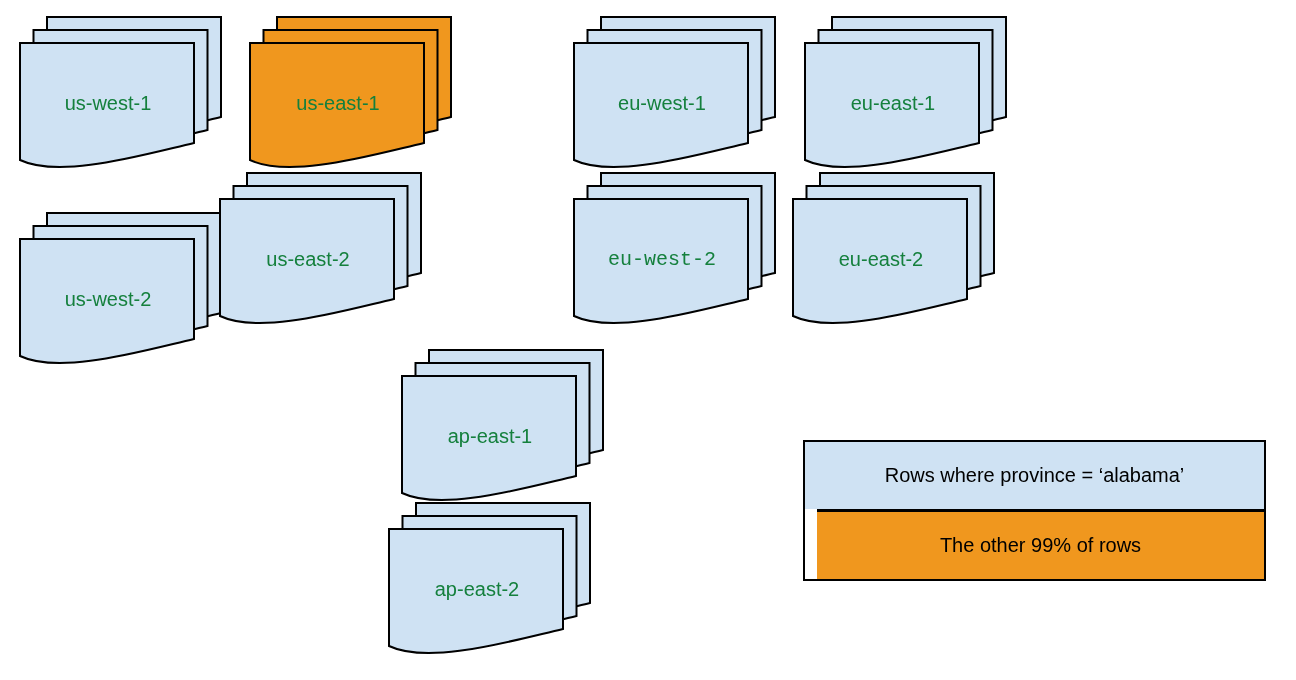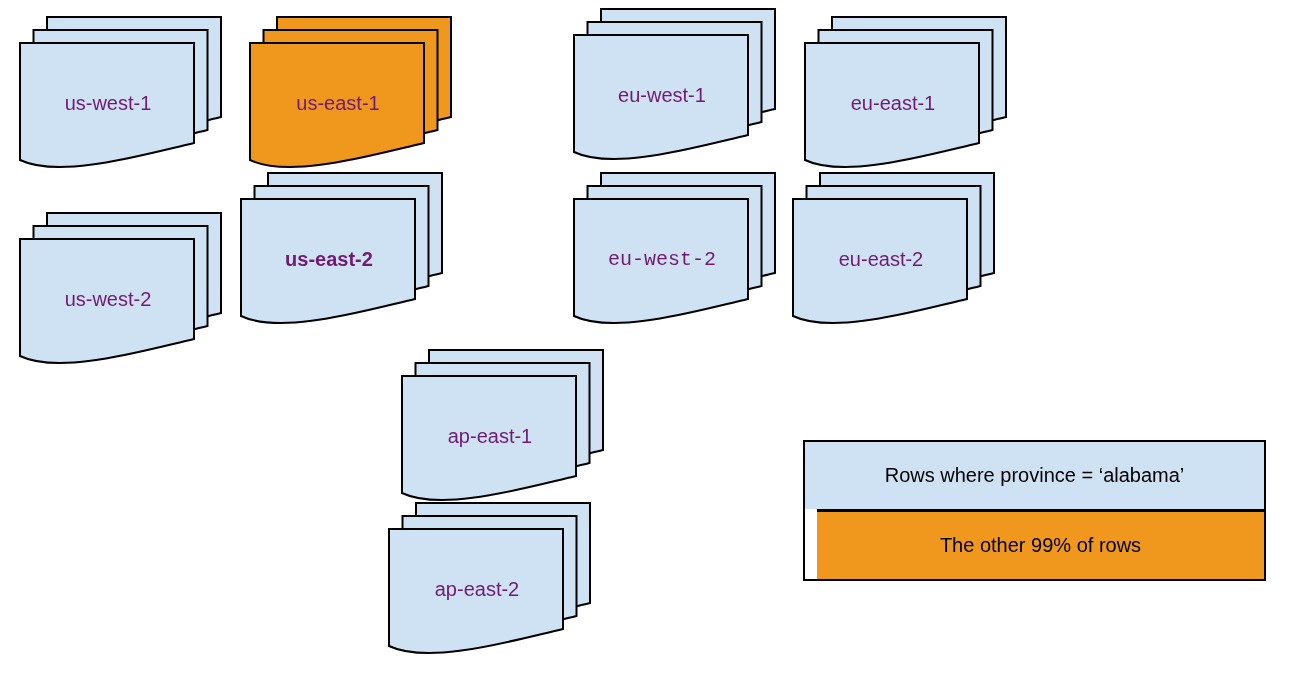--- a/index.html
+++ b/index.html
@@ -8,21 +8,21 @@
     width:1296px;height:680px;
     background:#fff;
     font-family:"Liberation Sans", sans-serif;
     overflow:hidden;
   }
   .stack{position:absolute;width:205px;height:158px;}
   .stack svg{position:absolute;left:0;top:0;display:block;}
   .stack-label{
     position:absolute;left:1px;top:27px;width:176px;height:120px;
     display:flex;align-items:center;justify-content:center;
-    font-size:20px;color:#701a75;white-space:nowrap;
+    font-size:20px;color:#15803d;white-space:nowrap;
   }
   .legend{
     position:absolute;left:803px;top:440px;width:463px;height:141px;
     border:2px solid #000;box-sizing:border-box;
     display:flex;flex-direction:column;background:#fff;
   }
   .legend-row{
     flex:1;display:flex;align-items:center;justify-content:center;
     font-size:20px;color:#000;
   }
@@ -50,21 +50,21 @@
 
   <div class="stack" style="left:249px;top:16px;">
     <svg width="205" height="158" viewBox="0 0 205 158">
       <use href="#sheet" transform="translate(28,1)" stroke="#000" fill="#F0971E"></use>
       <use href="#sheet" transform="translate(14.5,14)" stroke="#000" fill="#F0971E"></use>
       <use href="#sheet" transform="translate(1,27)" stroke="#000" fill="#F0971E"></use>
     </svg>
     <div class="stack-label">us-east-1</div>
   </div>
 
-  <div class="stack" style="left:573px;top:8px;text-decoration:underline;">
+  <div class="stack" style="left:573px;top:16px;text-decoration:underline;">
     <svg width="205" height="158" viewBox="0 0 205 158">
       <use href="#sheet" transform="translate(28,1)" stroke="#000" fill="#CFE2F3"></use>
       <use href="#sheet" transform="translate(14.5,14)" stroke="#000" fill="#CFE2F3"></use>
       <use href="#sheet" transform="translate(1,27)" stroke="#000" fill="#CFE2F3"></use>
     </svg>
     <div class="stack-label">eu-west-1</div>
   </div>
 
   <div class="stack" style="left:804px;top:16px;">
     <svg width="205" height="158" viewBox="0 0 205 158">
@@ -77,21 +77,21 @@
 
   <div class="stack" style="left:19px;top:172px;margin-top:40px;">
     <svg width="205" height="158" viewBox="0 0 205 158">
       <use href="#sheet" transform="translate(28,1)" stroke="#000" fill="#CFE2F3"></use>
       <use href="#sheet" transform="translate(14.5,14)" stroke="#000" fill="#CFE2F3"></use>
       <use href="#sheet" transform="translate(1,27)" stroke="#000" fill="#CFE2F3"></use>
     </svg>
     <div class="stack-label">us-west-2</div>
   </div>
 
-  <div class="stack" style="left:240px;top:172px;font-weight:bold;">
+  <div class="stack" style="left:219px;top:172px;">
     <svg width="205" height="158" viewBox="0 0 205 158">
       <use href="#sheet" transform="translate(28,1)" stroke="#000" fill="#CFE2F3"></use>
       <use href="#sheet" transform="translate(14.5,14)" stroke="#000" fill="#CFE2F3"></use>
       <use href="#sheet" transform="translate(1,27)" stroke="#000" fill="#CFE2F3"></use>
     </svg>
     <div class="stack-label">us-east-2</div>
   </div>
 
   <div class="stack" style="left:573px;top:172px;font-family:Liberation Mono, monospace;">
     <svg width="205" height="158" viewBox="0 0 205 158">

